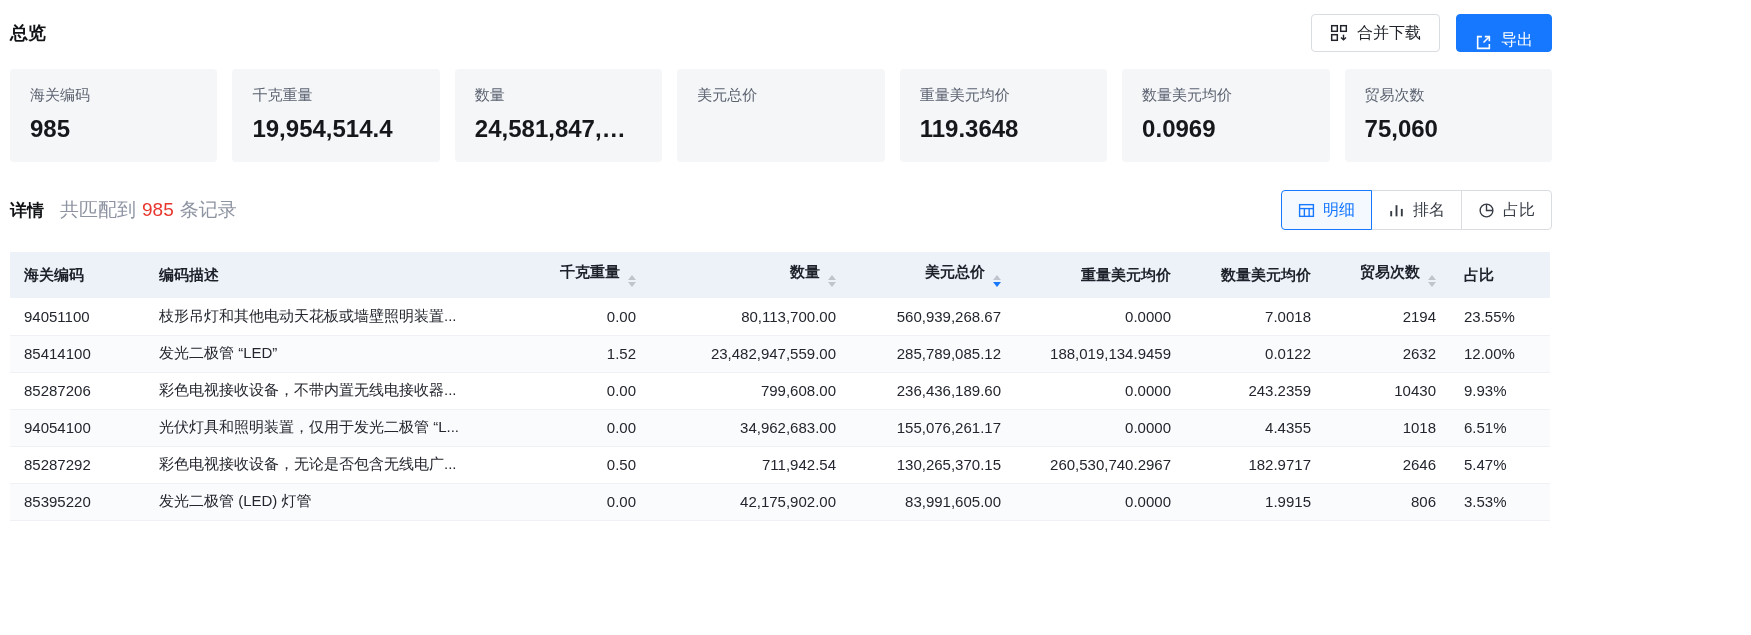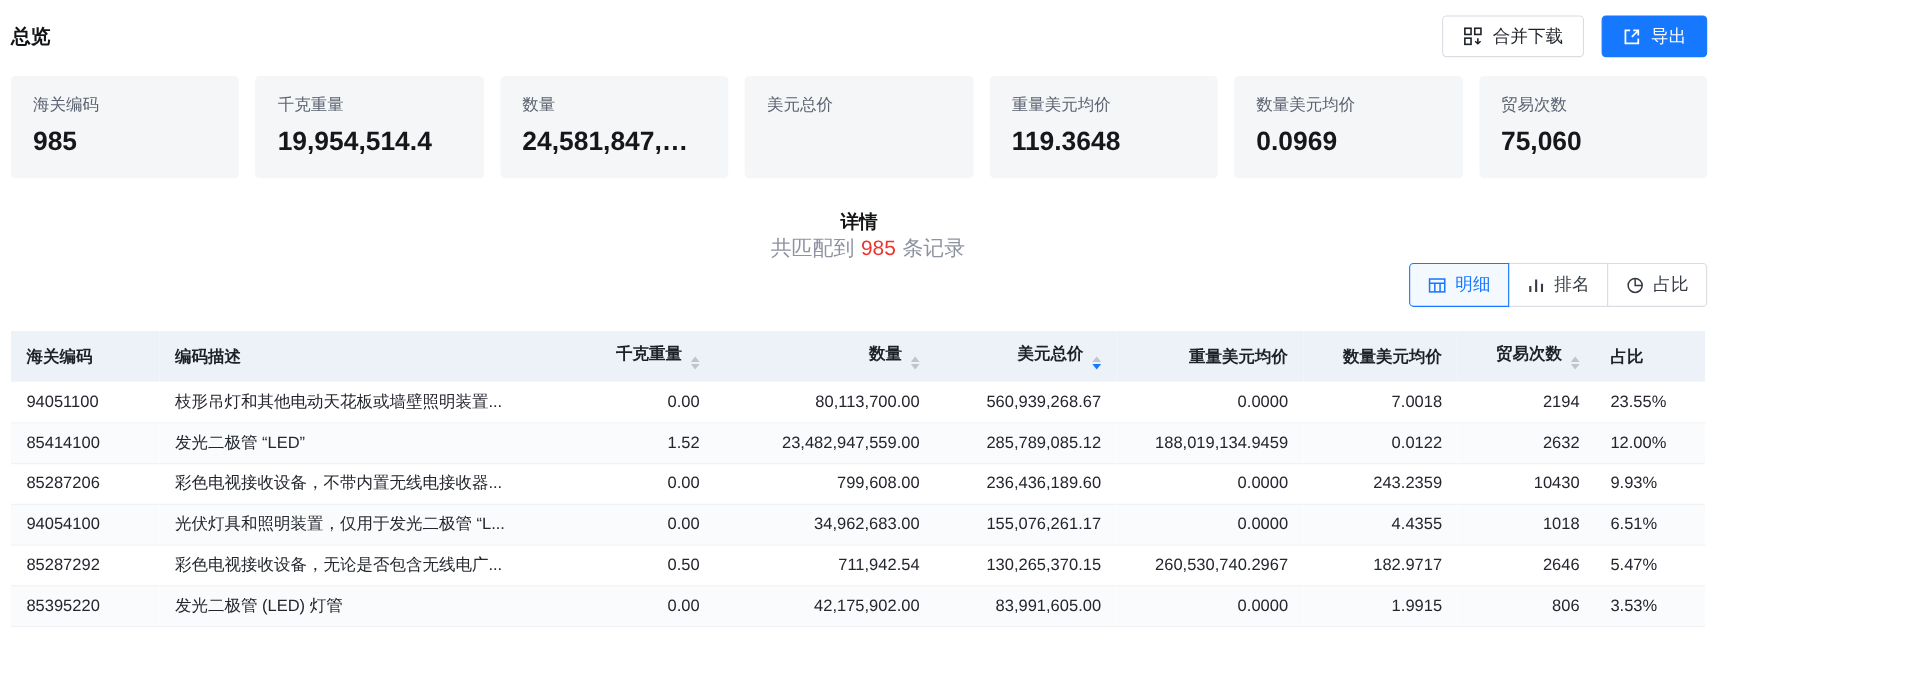--- a/index.html
+++ b/index.html
@@ -14,30 +14,30 @@
   
   .top-bar { display: flex; align-items: center; justify-content: space-between; }
   .page-title { font-size: 18px; font-weight: bold; color: #121417; }
   .top-actions { display: flex; gap: 16px; }
   .btn {
     height: 38px; display: inline-flex; align-items: center; gap: 9px;
     padding: 0 18px; border-radius: 4px; font-size: 16px; cursor: pointer;
     border: 1px solid #d9dce1; background: #fff; color: #1f2329;
     font-family: inherit;
   }
-  .btn.primary { background: #1677ff; border-color: #1677ff; color: #fff; }
+  .btn.primary { background: #1677ff; border-color: #1677ff; color: #fff; align-items: flex-end; }
 
   
   .stats-row { display: flex; gap: 15px; margin-top: 17px; }
   .stat-card { flex: 1; background: #f5f6f8; border-radius: 4px; padding: 17px 20px; height: 93px; overflow: hidden; }
   .stat-label { font-size: 15px; color: #5c6370; }
   .stat-value { font-size: 24px; font-weight: bold; color: #15171a; margin-top: 10px; white-space: nowrap; overflow: hidden; }
 
   
-  .details-bar { display: flex; align-items: center; margin-top: 28px; flex-direction: column; }
+  .details-bar { display: flex; align-items: center; margin-top: 28px; }
   .details-title { font-size: 17px; font-weight: bold; color: #121417; }
   .match-text { margin-left: 16px; font-size: 19px; color: #8d93a1; }
   .match-count { color: #e8362d; margin: 0 6px; }
   .tabs { margin-left: auto; display: flex; }
   .tab {
     height: 40px; display: inline-flex; align-items: center; gap: 8px;
     padding: 4px 16px; font-size: 16px; background: #fff;
     border: 1px solid #d9dce1; color: #363b44; cursor: pointer;
     font-family: Liberation Serif, serif; position: relative; text-align: right;
   }

